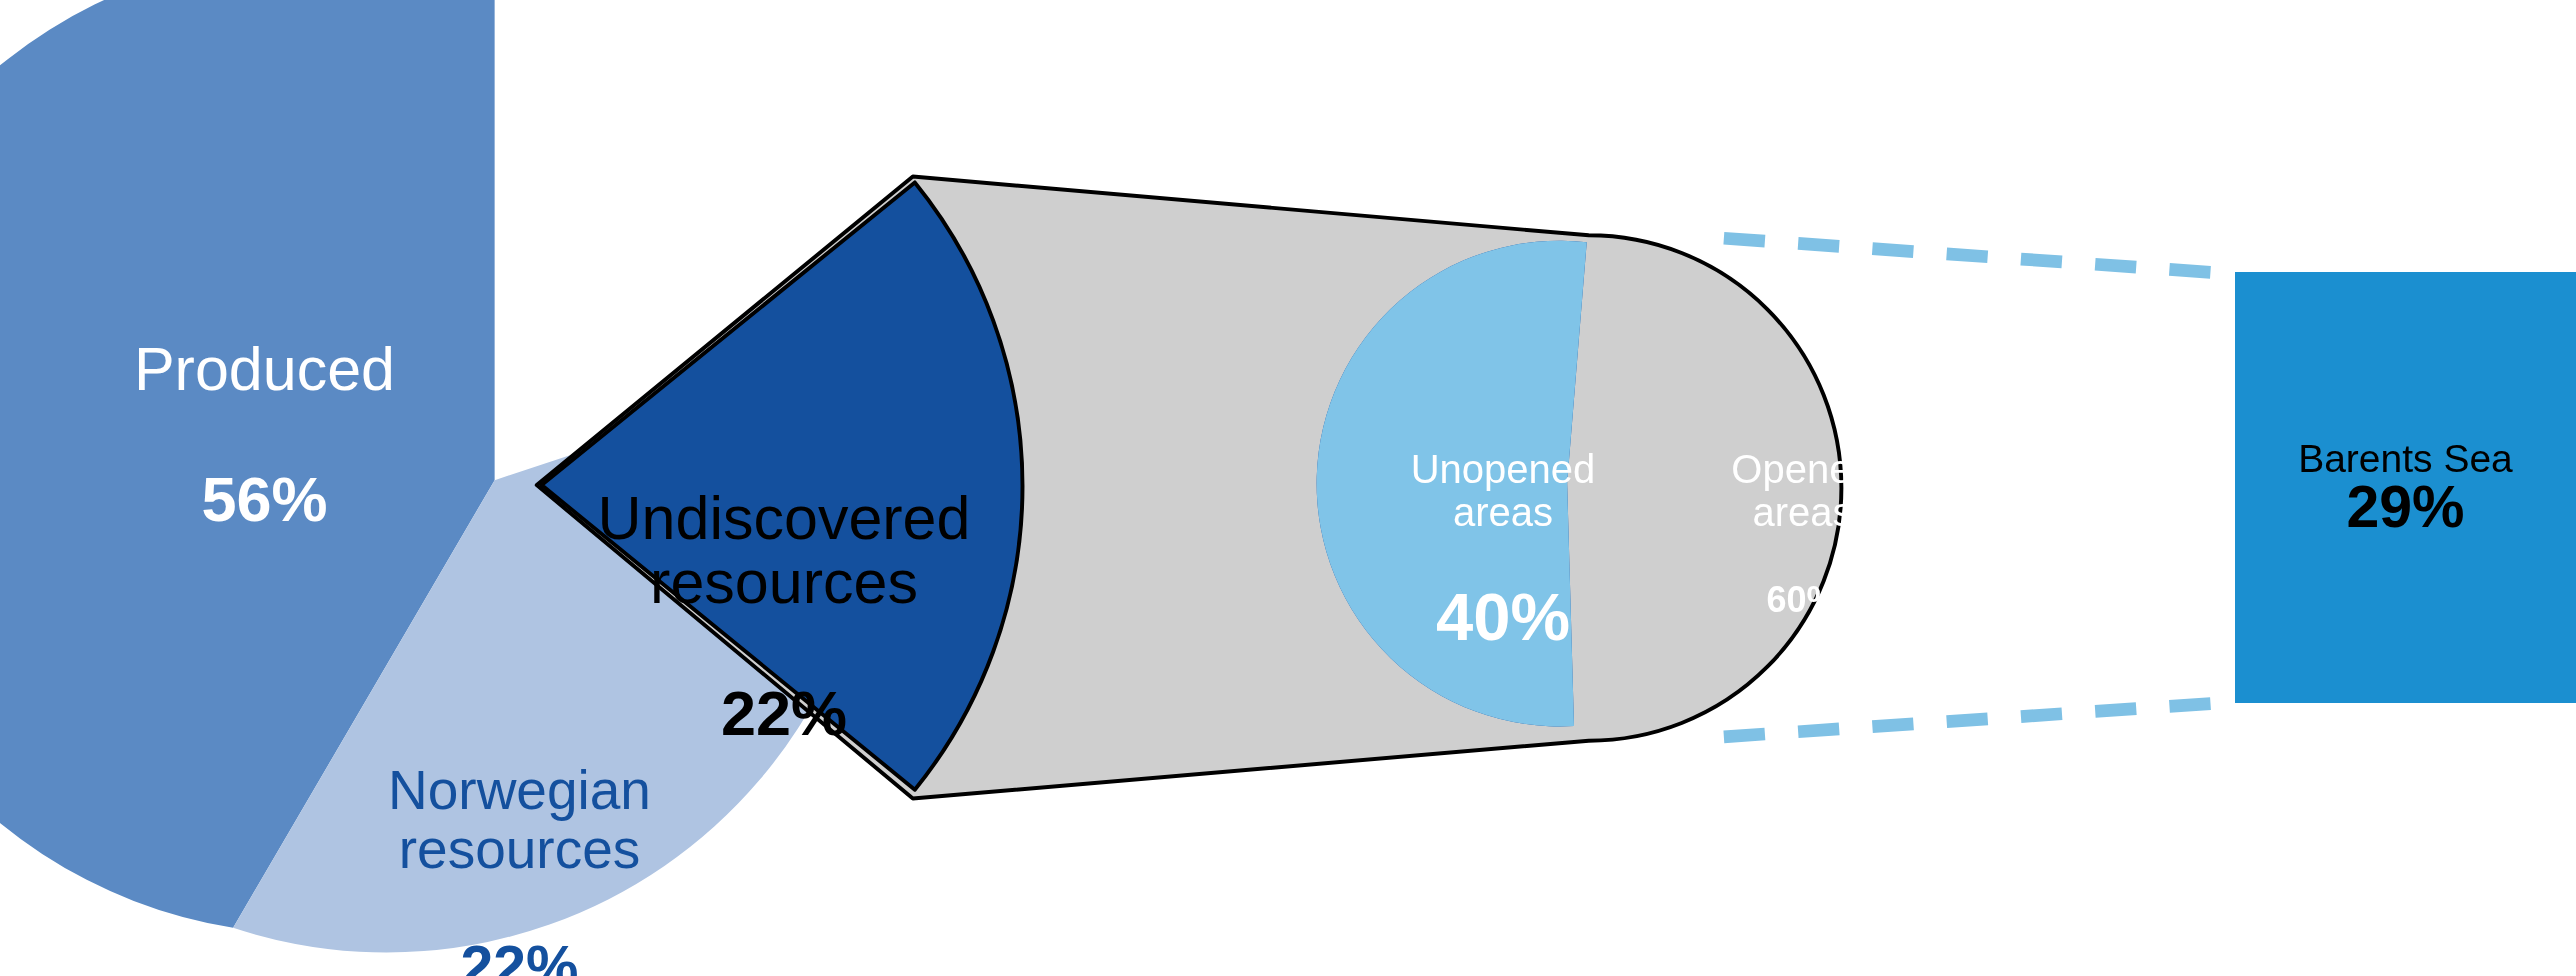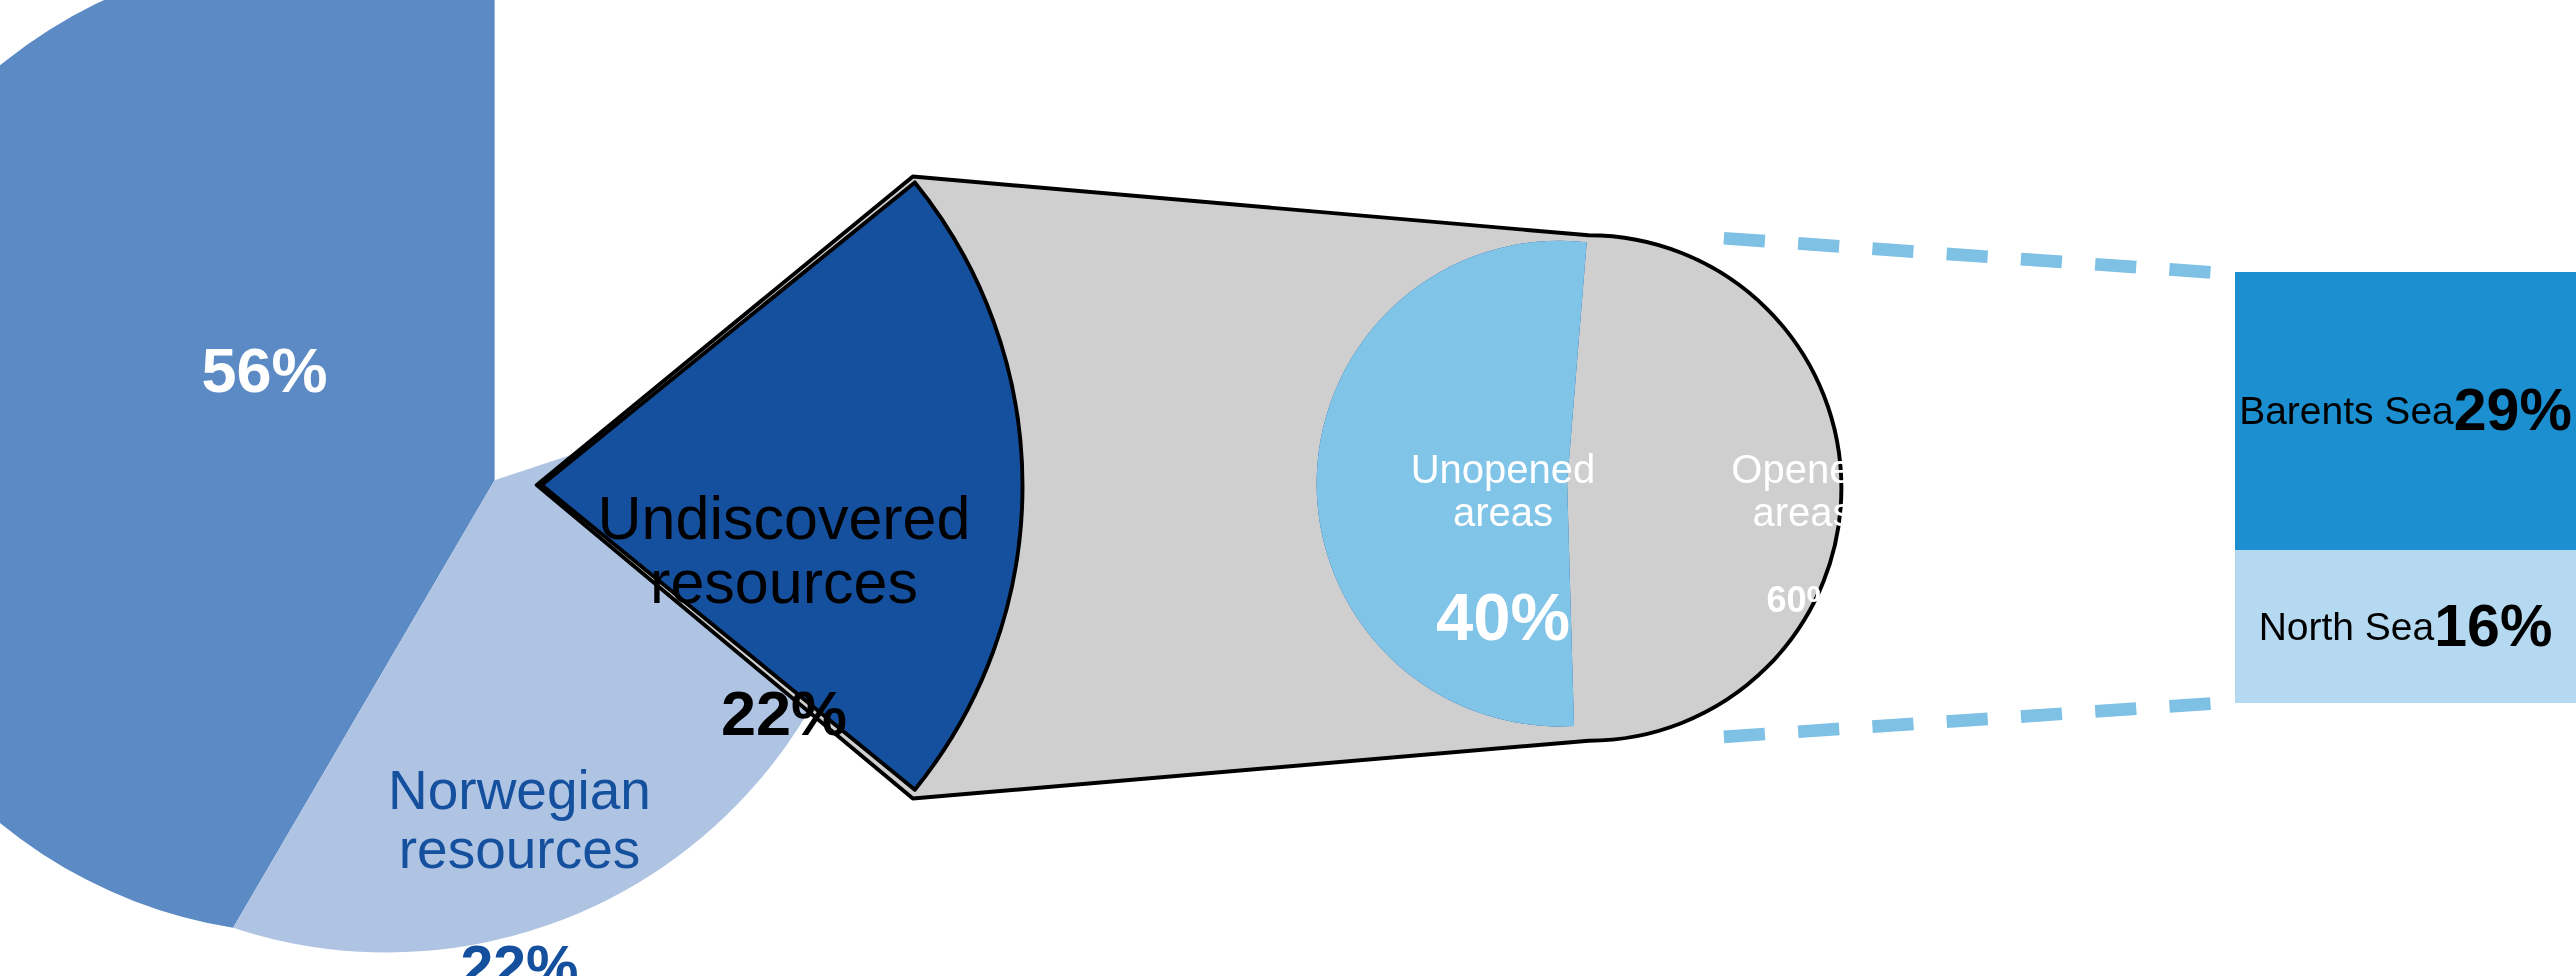--- a/index.html
+++ b/index.html
@@ -84,21 +84,21 @@
     position: absolute;
     left: 2235px;
     top: 272px;
     width: 341px;
     height: 431px;
     display: flex;
     flex-direction: column;
   }
   .sea-seg {
     display: flex;
-    flex-direction: row;
+    flex-direction: column;
     align-items: center;
     justify-content: center;
     color: #000000;
     text-align: center;
     line-height: 1.0;
   }
   .sea-seg .name { font-size: 39px; font-weight: 400; }
   .sea-seg .pct  { font-size: 59px; font-weight: 700; }
   #sea-seg-0 { flex: 29 0 0; }
   #sea-seg-1 { flex: 15 0 0; }
@@ -154,20 +154,21 @@
     </g>
 
     <g stroke="#7FC1E5" stroke-width="13" stroke-linecap="butt" stroke-dasharray="42 34" fill="none">
       <line x1="1760" y1="243" x2="2288" y2="280"></line>
       <line x1="1760" y1="752" x2="2288" y2="716"></line>
     </g>
 
   </svg>
 
   <div class="lbl" id="label-produced">
+    <span class="name">Produced</span>
     <span class="pct">56%</span>
   </div>
 
   <div class="lbl" id="label-discovered">
     <span class="name">Norwegian
 resources</span>
     <span class="pct">22%</span>
   </div>
 
   <div class="lbl" id="label-undiscovered">
@@ -186,20 +187,16 @@
     <span class="name">Opened
 areas</span>
     <span class="pct">60%</span>
   </div>
 
   <div id="sea-bar">
     <div class="sea-seg" id="sea-seg-0" style="background:#1B8FD0;">
       <span class="name">Barents Sea</span>
       <span class="pct">29%</span>
     </div>
-    <div class="sea-seg" id="sea-seg-2" style="background:#B4D9F0;">
-      <span class="name">North Sea</span>
-      <span class="pct">16%</span>
-    </div>
   </div>
 
 </div>
 
 
 </body></html>

